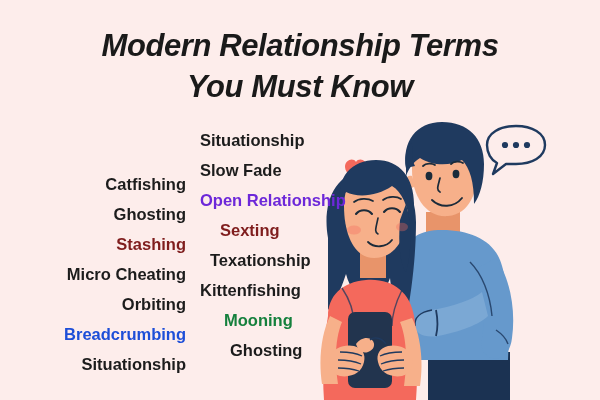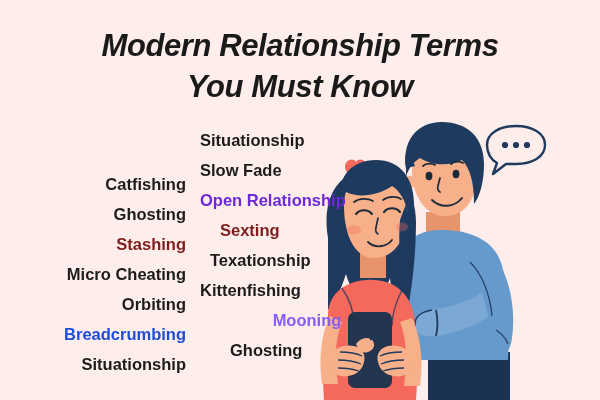--- a/index.html
+++ b/index.html
@@ -100,21 +100,21 @@
       <span class="term" style="color: rgb(28, 28, 28);">Situationship</span>
     </div>
 
     <div id="terms-right" class="term-col">
       <span class="term" style="color: rgb(28, 28, 28);">Situationship</span>
       <span class="term" style="color: rgb(28, 28, 28);">Slow Fade</span>
       <span class="term" style="color: #6d28d9;">Open Relationship</span>
       <span class="term" style="color: #7f1d1d;">Sexting</span>
       <span class="term" style="color: rgb(28, 28, 28);">Texationship</span>
       <span class="term" style="color: rgb(28, 28, 28);">Kittenfishing</span>
-      <span class="term" style="color: #8b5cf6; text-align: center;">Mooning</span>
+      <span class="term" style="color: #15803d;">Mooning</span>
       <span class="term" style="color: rgb(28, 28, 28);">Ghosting</span>
     </div>
 
   </div>
 
   <div id="illustration">
     <svg width="280" height="280" viewBox="0 0 280 280" xmlns="http://www.w3.org/2000/svg">
 
       <g>
         <path d="M47 47 C47 40, 39 37, 36 42 C33 37, 25 40, 25 47 C25 54, 36 60, 36 60 C36 60, 47 54, 47 47 Z" fill="#F4695C"></path>

